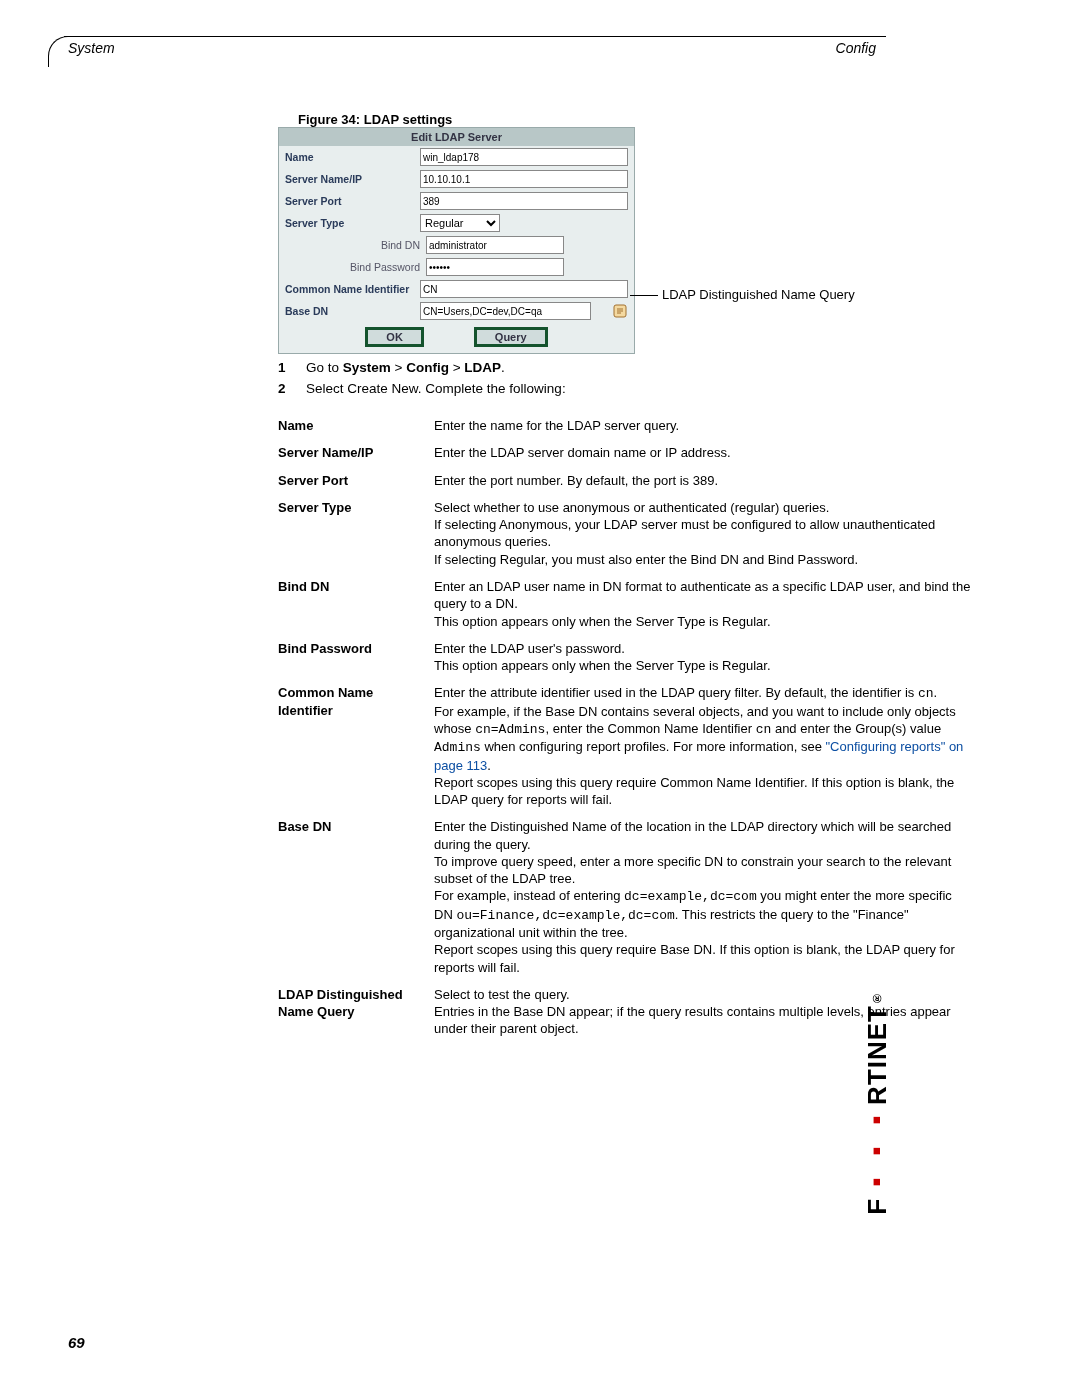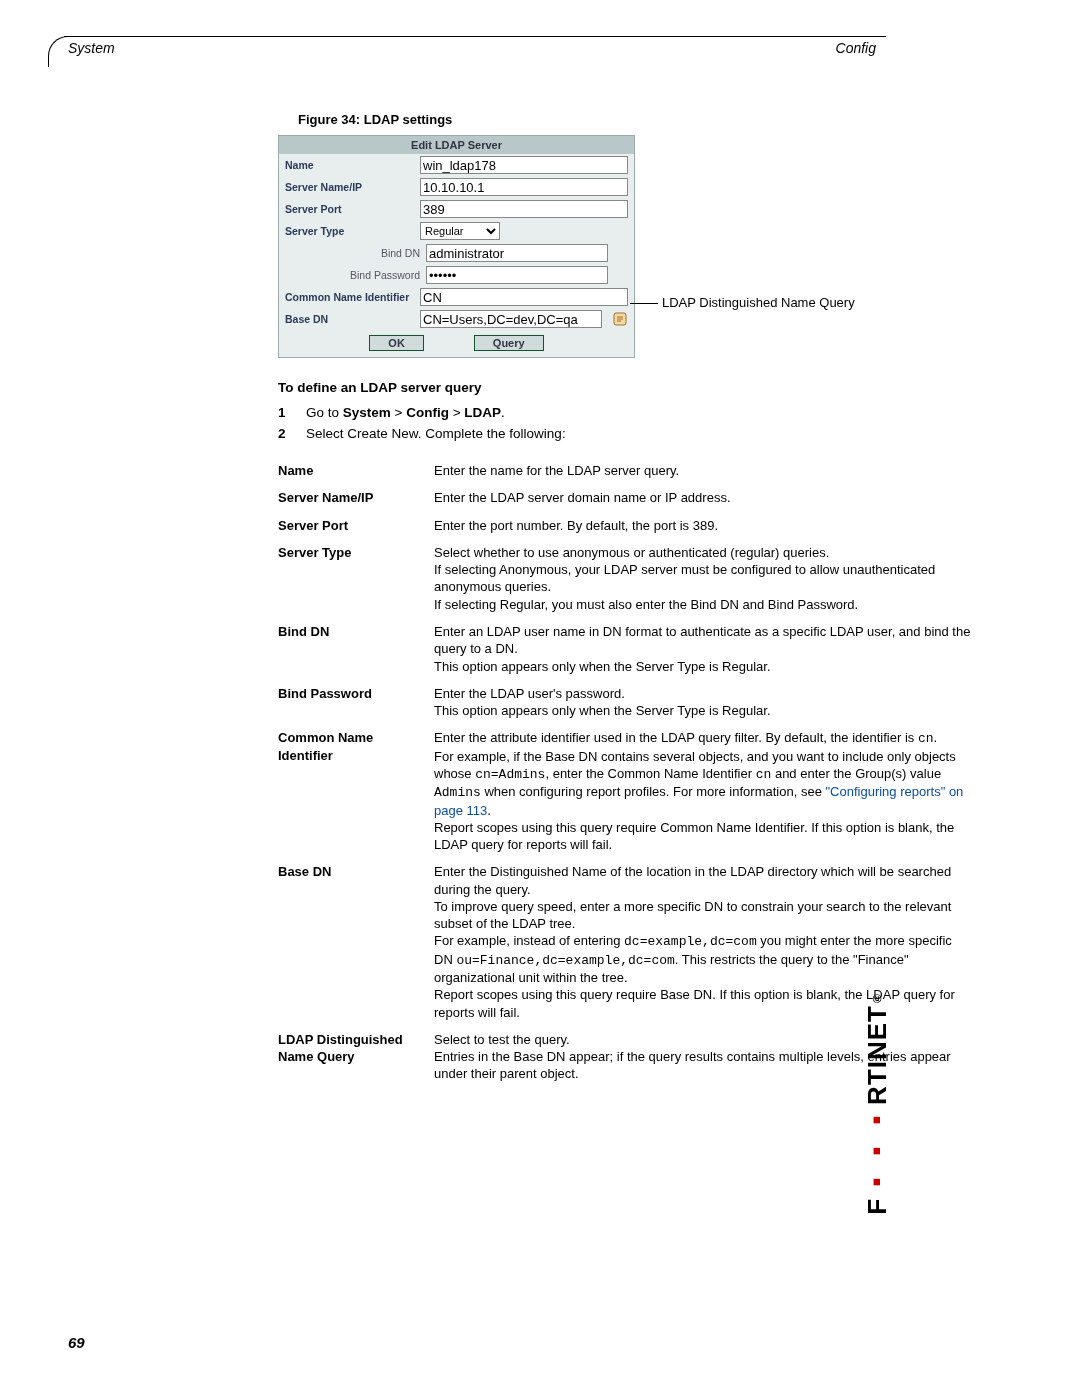--- a/index.html
+++ b/index.html
@@ -55,21 +55,21 @@
   }
   .content {
     position: absolute;
     top: 112px;
     left: 278px;
     width: 720px;
   }
   .fig-caption {
     font-weight: bold;
     font-size: 13px;
-    margin-bottom: 8px;
+    margin-bottom: 0;
     padding-left: 20px;
   }
   
   .ldap-panel {
     width: 355px;
     border: 1px solid #9aa;
     background: #e8eeee;
     font-size: 11px;
     font-family: Verdana, Arial, sans-serif;
   }
@@ -94,21 +94,21 @@
   }
   .ldap-label.sub {
     text-align: right;
     font-weight:normal;
     color:#556;
     padding-right:6px;
   }
   .ldap-input {
     flex: 1;
     height: 16px;
-    font-size: 13px;
+    font-size: 10px;
     padding: 0 2px;
     border: 1px solid #888;
     background: #fff;
   }
   .ldap-input.short { flex:0 0 100px; }
   .ldap-select {
     flex:0 0 80px;
     height:18px;
     font-size:11px;
     border:1px solid #888;
@@ -123,21 +123,21 @@
     color:#b96;
   }
   .ldap-buttons {
     display:flex;
     justify-content:center;
     gap:50px;
     padding:5px 0 6px;
   }
   .ldap-btn {
     background:#d0dcdc;
-    border:1px solid #14532d;
+    border:3px solid #14532d;
     font-size:11px;
     font-weight:bold;
     padding:1px 18px;
     color:#334;
   }
   .annot {
     position:absolute;
     font-size:13px;
     line-height:1.25;
   }
@@ -273,21 +273,20 @@
         <div class="ldap-buttons">
           <button class="ldap-btn">OK</button>
           <button class="ldap-btn">Query</button>
         </div>
       </div>
 
       <div class="annot-line" style="top:168px; left:352px; width:28px;"></div>
       <div class="annot" style="top:160px; left:384px; width:200px;">LDAP Distinguished Name Query</div>
     </div>
 
-    <h4 class="sub">To define an LDAP server query</h4>
 
     <ol class="steps">
       <li>
         <span class="num">1</span>
         <span class="txt">
           <span>Go to </span><b>System</b><span> &gt; </span><b>Config</b><span> &gt; </span><b>LDAP</b><span>.</span>
         </span>
       </li>
       <li>
         <span class="num">2</span>

